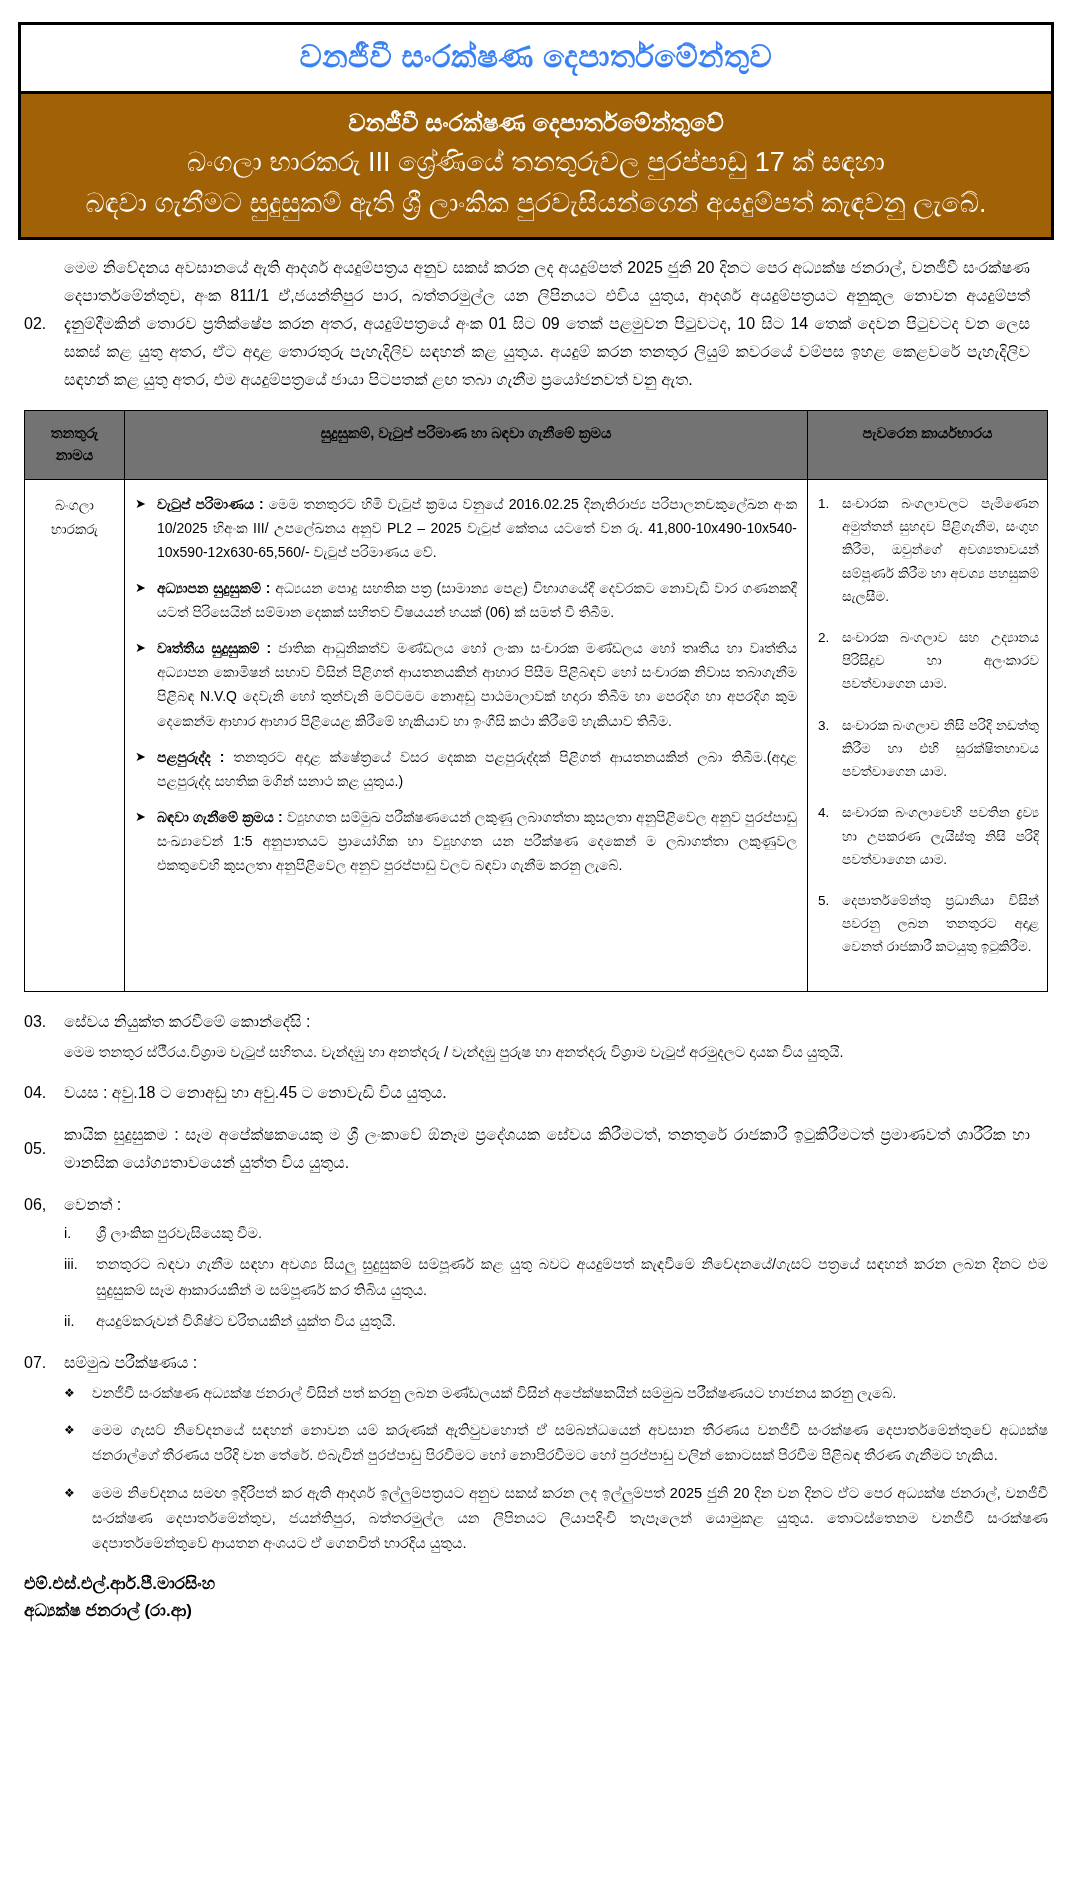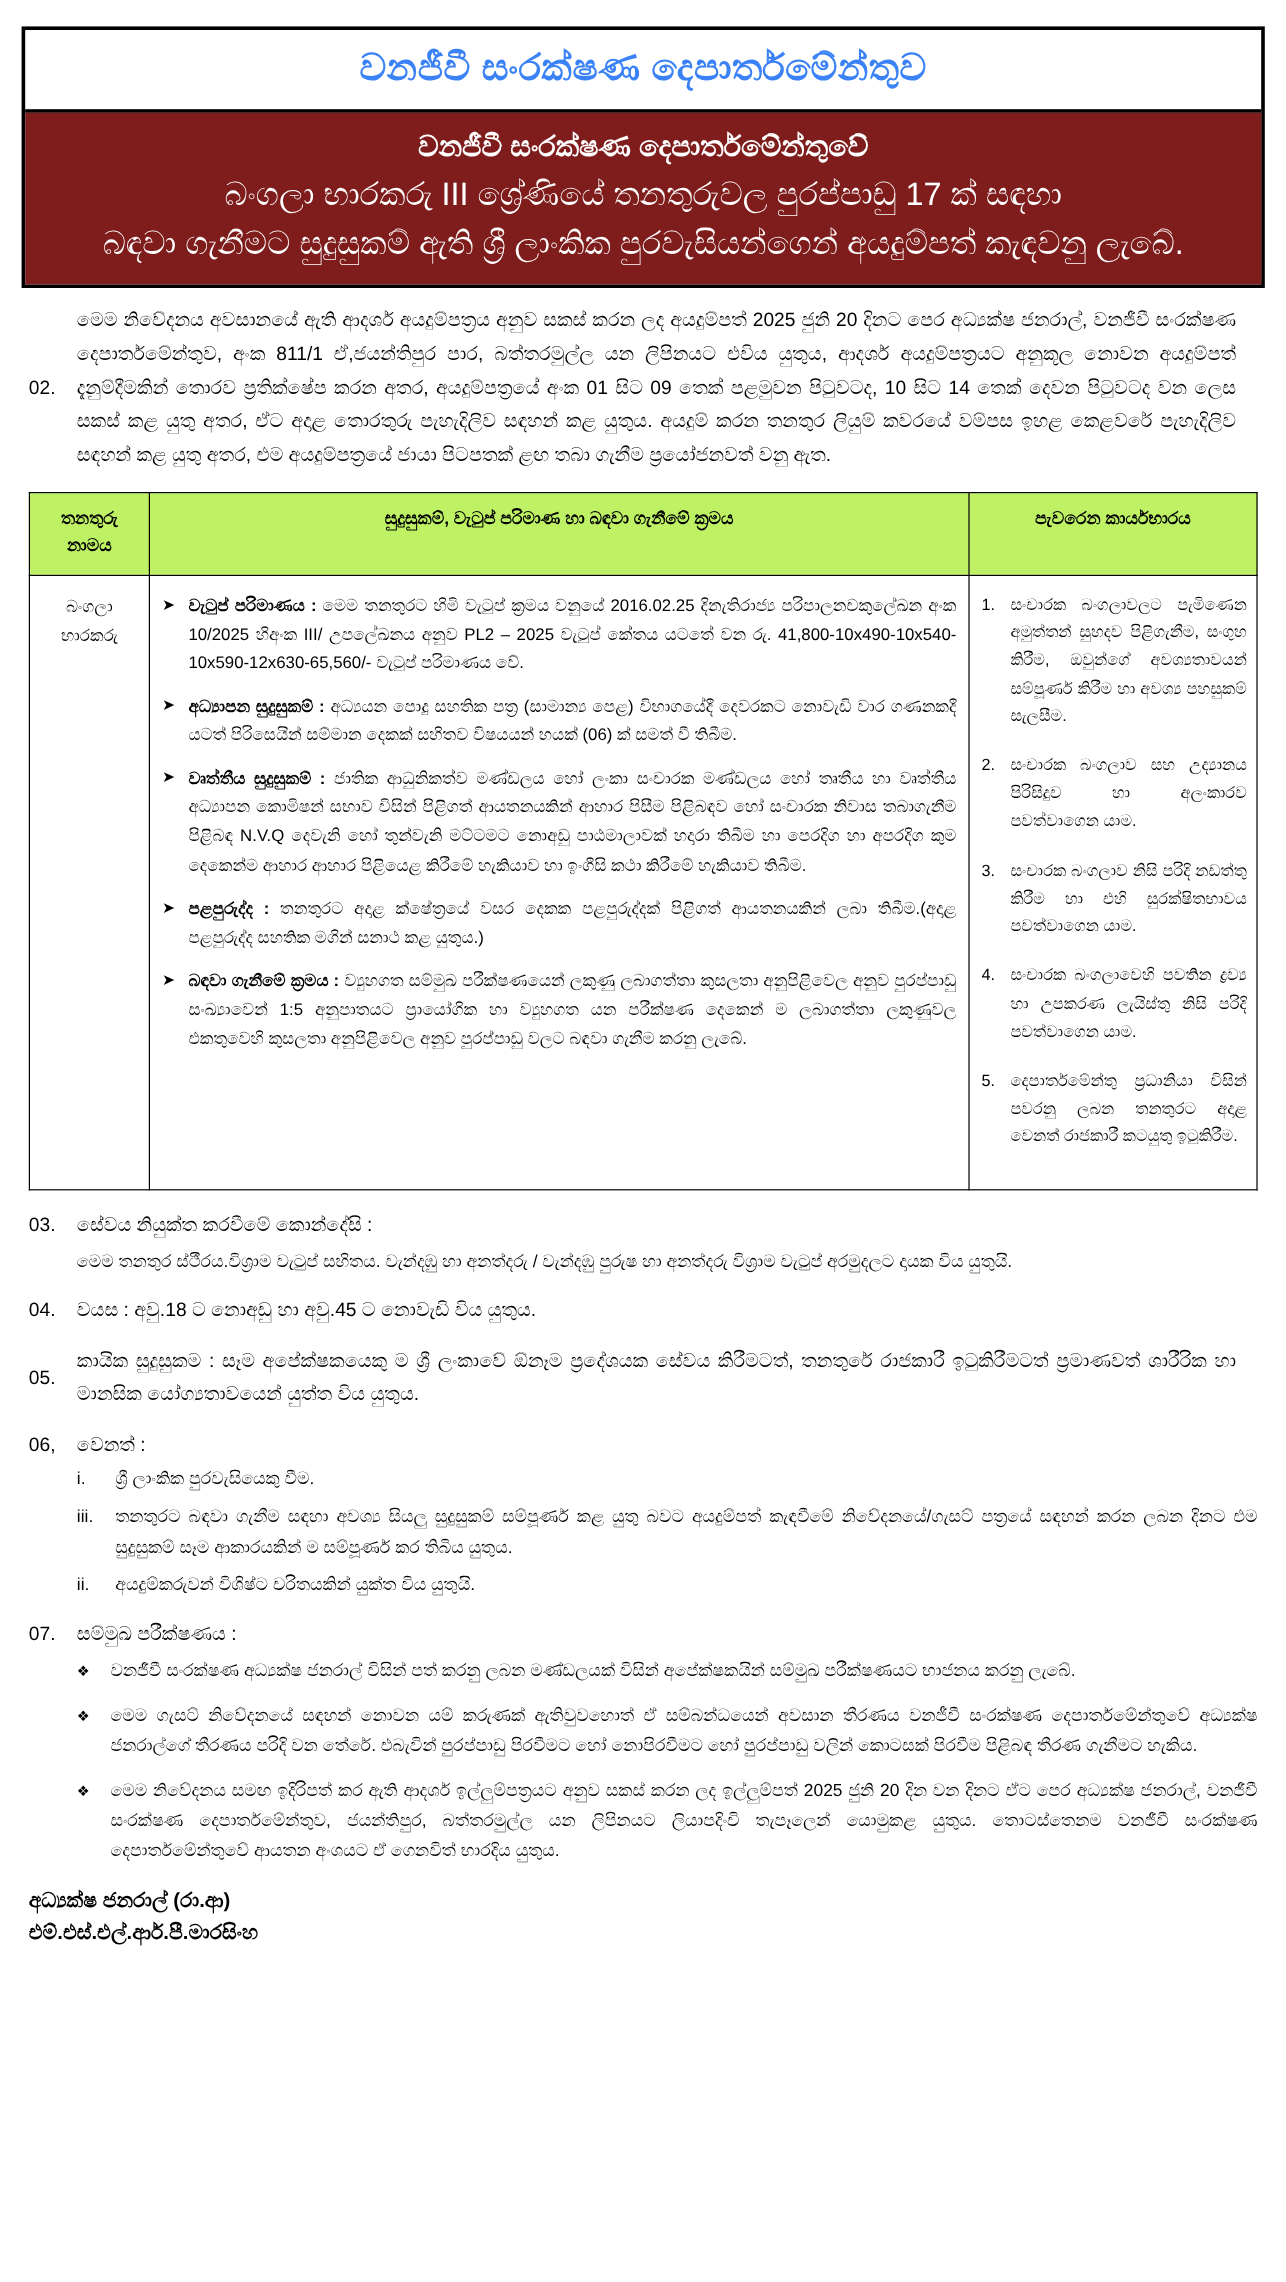--- a/index.html
+++ b/index.html
@@ -31,21 +31,21 @@
     text-align: center;
     font-size: 31px;
     font-weight: bold;
     letter-spacing: .5px;
     padding: 14px 8px 16px 8px;
     line-height: 1.15;
     color:#3b82f6;
     border-bottom: 3px solid #000;
   }
   .black-block {
-    background:#7f1d1d;
+    background:#a16207;
     color:#fff;
     padding: 12px 26px 14px 26px;
     text-align:center;
   }
   .blk-l1 {
     font-size: 24px;
     font-weight: bold;
     line-height: 1.45;
     margin-bottom: 2px;
   }
@@ -75,21 +75,21 @@
     margin: 16px 24px 0 24px;
     width: calc(100% - 48px);
     border-collapse: collapse;
     table-layout: fixed;
   }
   table.main th, table.main td {
     border: 1.5px solid #000;
     vertical-align: top;
   }
   table.main th {
-    background:#bef264;
+    background:#737373;
     font-size: 14.5px;
     font-weight: bold;
     padding: 12px 6px;
     text-align: center;
     line-height: 1.5;
   }
   .col-a { width: 100px; }
   .col-b { width: auto; }
   .col-c { width: 240px; }
 
@@ -313,18 +313,18 @@
         <span class="dm">❖</span>
         <span class="txt">මෙම ගැසට් නිවේදනයේ සඳහන් නොවන යම් කරුණක් ඇතිවුවහොත් ඒ සම්බන්ධයෙන් අවසාන තීරණය වනජීවී සංරක්ෂණ දෙපාර්තමේන්තුවේ අධ්‍යක්ෂ ජනරාල්ගේ තීරණය පරිදි වන තේරේ. එබැවින් පුරප්පාඩු පිරවීමට හෝ නොපිරවීමට හෝ පුරප්පාඩු වලින් කොටසක් පිරවීම පිළිබඳ තීරණ ගැනීමට හැකිය.</span>
       </li>
       <li>
         <span class="dm">❖</span>
         <span class="txt">මෙම නිවේදනය සමඟ ඉදිරිපත් කර ඇති ආදර්ශ ඉල්ලුම්පත්‍රයට අනුව සකස් කරන ලද ඉල්ලුම්පත් 2025 ජුනි 20 දින වන දිනට ඒට පෙර අධ්‍යක්ෂ ජනරාල්, වනජීවී සංරක්ෂණ දෙපාර්තමේන්තුව, ජයන්තිපුර, බත්තරමුල්ල යන ලිපිනයට ලියාපදිංචි තැපෑලෙන් යොමුකළ යුතුය. තොටස්තෙනම වනජීවී සංරක්ෂණ දෙපාර්තමේන්තුවේ ආයතන අංශයට ඒ ගෙනවිත් භාරදිය යුතුය.</span>
       </li>
     </ul>
 
     <div class="sign">
+      <div>එම්.එස්.එල්.ආර්.පී.මාරසිංහ</div>
       <div>අධ්‍යක්ෂ ජනරාල් (රා.ආ)</div>
-      <div>එම්.එස්.එල්.ආර්.පී.මාරසිංහ</div>
     </div>
   </div>
 
 </div>
 
 </body></html>

